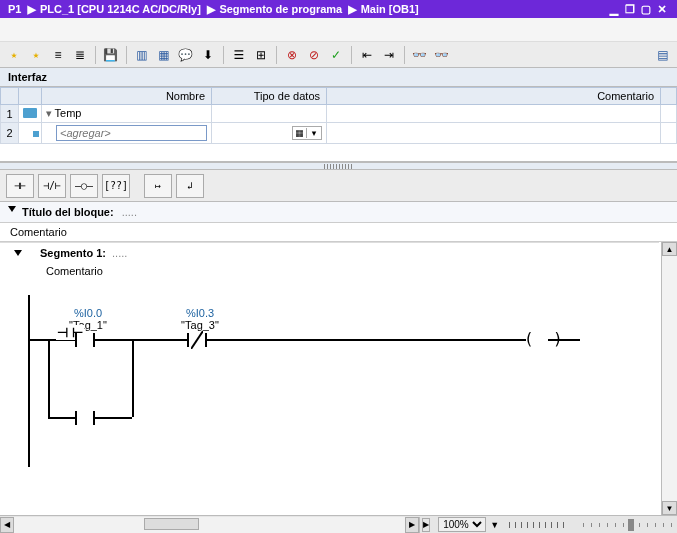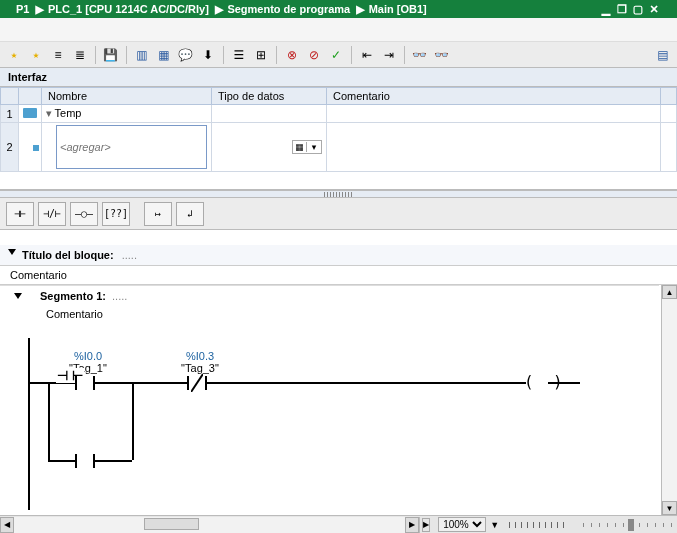--- a/index.html
+++ b/index.html
@@ -1,55 +1,55 @@
 <!DOCTYPE html>
 <html><head>
 <meta charset="utf-8">
 <style>
   * { box-sizing: border-box; margin: 0; padding: 0; }
   body { font-family: Tahoma, Arial, sans-serif; font-size: 11px; background: #fff; color: #000; width: 677px; height: 533px; overflow: hidden; display: flex; flex-direction: column; }
 
   
-  .titlebar { background: #15803d; color: #fff; height: 18px; display: flex; align-items: center; padding: 0 16px; font-weight: bold; font-size: 11px; }
+  .titlebar { background: #6d28d9; color: #fff; height: 18px; display: flex; align-items: center; padding: 0 8px; font-weight: bold; font-size: 11px; }
   .titlebar .crumb { margin-right: 2px; }
   .titlebar .chev { margin: 0 4px; }
   .titlebar .winbtns { margin-left: auto; display: flex; gap: 2px; }
   .titlebar .winbtn { width: 14px; height: 14px; display: flex; align-items: center; justify-content: center; cursor: pointer; font-size: 11px; }
 
   
   .barspacer { height: 24px; background: #f5f5f5; border-bottom: 1px solid #ddd; }
 
   
   .toolbar { background: #ececec; height: 26px; display: flex; align-items: center; padding: 0 4px; border-bottom: 1px solid #bbb; gap: 2px; }
   .toolbar .tbtn { width: 20px; height: 20px; display: flex; align-items: center; justify-content: center; border: 1px solid transparent; cursor: pointer; font-size: 12px; }
   .toolbar .sep { width: 1px; height: 18px; background: #bbb; margin: 0 3px; }
 
   
   .section-label { background: #e6ecf4; padding: 3px 8px; font-weight: bold; border-bottom: 1px solid #bbb; }
 
   
   .itable { width: 100%; border-collapse: collapse; background: #fff; }
-  .itable th { background: #e6ecf4; border: 1px solid #b5c5dc; padding: 2px 6px; text-align: left; font-weight: normal; font-size: 11px; }
+  .itable th { background: #e6ecf4; border: 1px solid #b5c5dc; padding: 2px 6px; text-align: right; font-weight: normal; font-size: 11px; }
   .itable td { border: 1px solid #d0d8e4; padding: 2px 4px; height: 18px; }
   .itable .numcol { width: 18px; text-align: center; background: #e6ecf4; }
   .itable .iconcol { width: 22px; text-align: center; }
-  .itable input[type=text] { border: 1px solid #7a99c8; width: 100%; font-size: 11px; padding: 15px 3px; font-style: italic; color: #888; }
+  .itable input[type=text] { border: 1px solid #7a99c8; width: 100%; font-size: 11px; padding: 1px 3px; font-style: italic; color: #888; }
   .tempicon { display: inline-block; width: 14px; height: 10px; background: #4da0d0; border-radius: 1px; }
   .subicon { display: inline-block; width: 6px; height: 6px; background: #4da0d0; }
 
   
   .splitter { height: 8px; background: #e6ecf4; border-top: 1px solid #bbb; border-bottom: 1px solid #bbb; position: relative; }
   .splitter::after { content: ""; position: absolute; left: 50%; top: 1px; width: 30px; height: 5px; background: repeating-linear-gradient(90deg,#888,#888 1px,transparent 1px,transparent 3px); transform: translateX(-15px); }
 
   
   .ladtools { background: #ececec; height: 32px; display: flex; align-items: center; padding: 0 6px; gap: 4px; border-bottom: 1px solid #bbb; }
   .ladtools .lbtn { width: 28px; height: 24px; border: 1px solid #aaa; background: #f5f5f5; display: flex; align-items: center; justify-content: center; cursor: pointer; font-family: monospace; font-size: 10px; }
 
   
-  .blocktitle { background: #f5f7fb; border-bottom: 1px solid #ccc; padding: 4px 8px; display: flex; align-items: flex-start; font-size: 11px; margin-top: 15px; }
+  .blocktitle { background: #f5f7fb; border-bottom: 1px solid #ccc; padding: 4px 8px; display: flex; align-items: flex-start; font-size: 11px; }
   .blocktitle .tri { margin-right: 6px; }
   .blocktitle b { margin-right: 8px; }
 
   
   .commentrow { border-bottom: 1px solid #ccc; padding: 3px 10px; font-size: 11px; background: #fff; }
 
   
   .mainarea { flex: 1; position: relative; background: #fff; overflow: hidden; }
   .mainviewport { position: absolute; left: 0; right: 18px; top: 0; bottom: 0; overflow: hidden; }
   .vscroll { position: absolute; right: 0; top: 0; bottom: 0; width: 16px; background: #e6e6e6; border-left: 1px solid #bbb; display: flex; flex-direction: column; }

